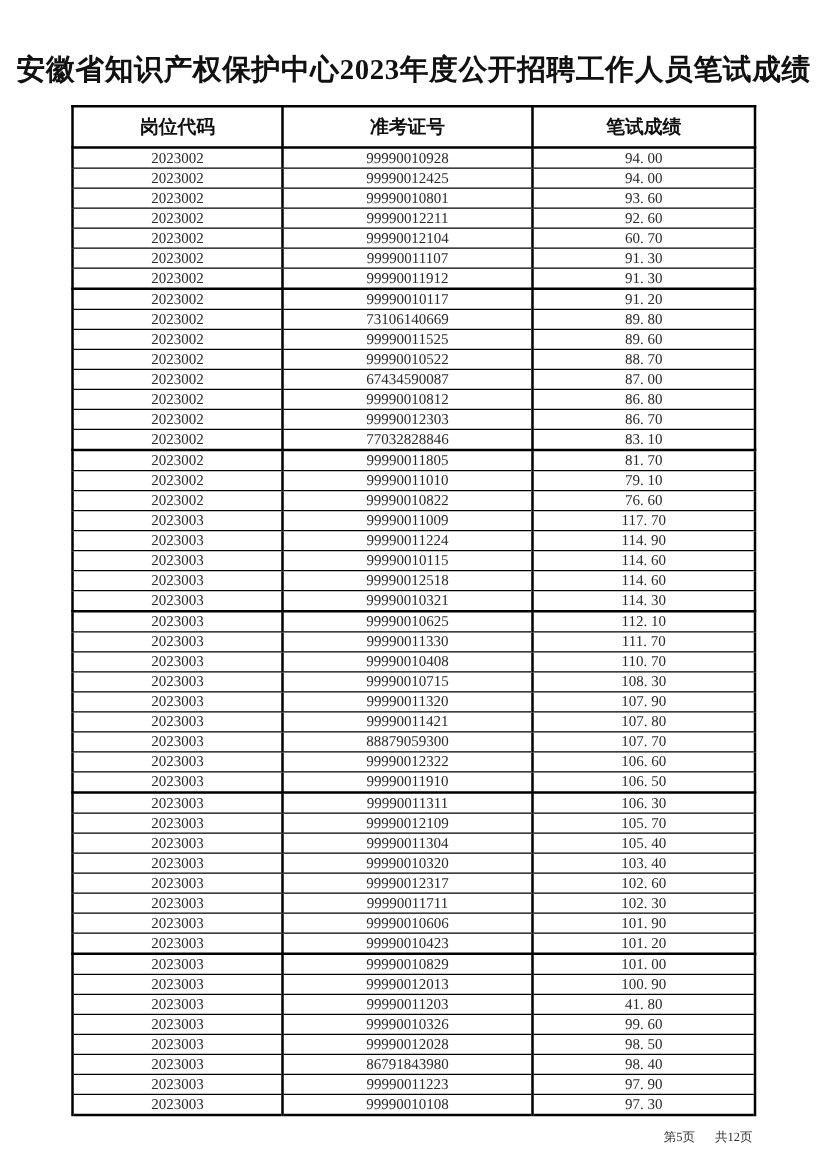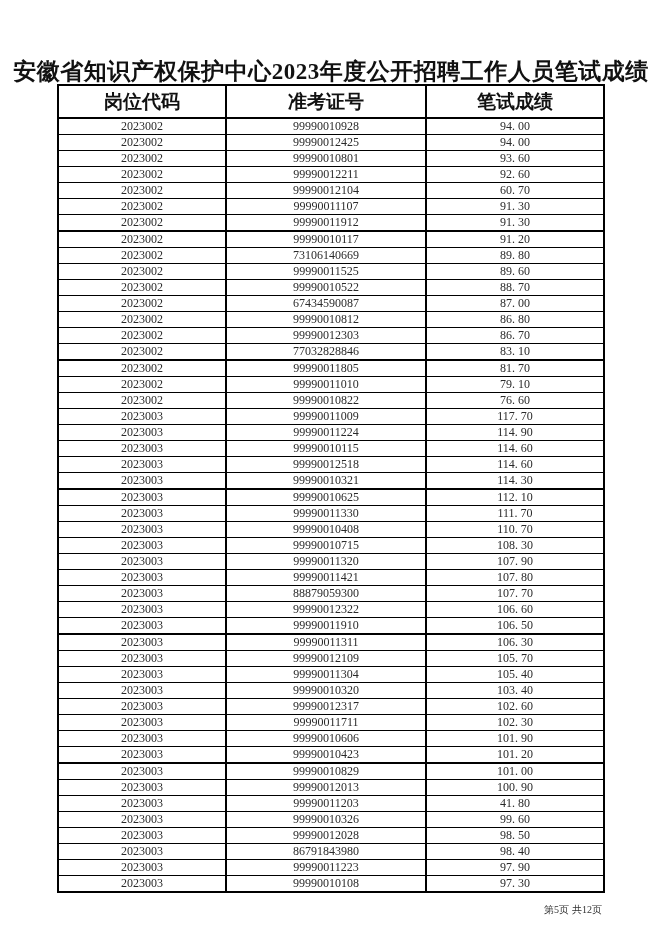--- a/index.html
+++ b/index.html
@@ -11,21 +11,21 @@
     position: relative;
     width: 662px;
     height: 936px;
     background: #ffffff;
     font-family: "Liberation Serif", "DejaVu Serif", serif;
     color: #1f1f1f;
     overflow: hidden;
   }
   .title {
     position: absolute;
-    top: 56px;
+    top: 40px;
     left: 0;
     width: 100%;
     margin: 0;
     text-align: center;
     font-size: 23px;
     font-weight: bold;
     color: #111111;
     letter-spacing: 0.5px;
   }
   table.scores {
@@ -35,21 +35,21 @@
     width: 546px;
     border-collapse: collapse;
     table-layout: fixed;
     border: 2px solid #000000;
   }
   table.scores col.c1 { width: 168px; }
   table.scores col.c2 { width: 200px; }
   table.scores col.c3 { width: 178px; }
   table.scores th {
     height: 31px;
-    font-size: 19px;
+    font-size: 15px;
     font-weight: bold;
     text-align: center;
     vertical-align: middle;
     padding: 0;
     border: 1px solid #000000;
     border-left-width: 2px;
     border-right-width: 2px;
     border-bottom-width: 2px;
     border-top-width: 2px;
     color: #111111;
@@ -72,21 +72,21 @@
     border-bottom-width: 2px;
   }
   .footer {
     position: absolute;
     top: 903px;
     right: 60px;
     font-size: 10px;
     color: #333333;
   }
   .footer .total {
-    margin-left: 3px;
+    margin-left: 16px;
   }
 </style>
 </head>
 <body>
 
 <div class="page">
 
   <h1 class="title">安徽省知识产权保护中心2023年度公开招聘工作人员笔试成绩</h1>
 
   <table class="scores">

